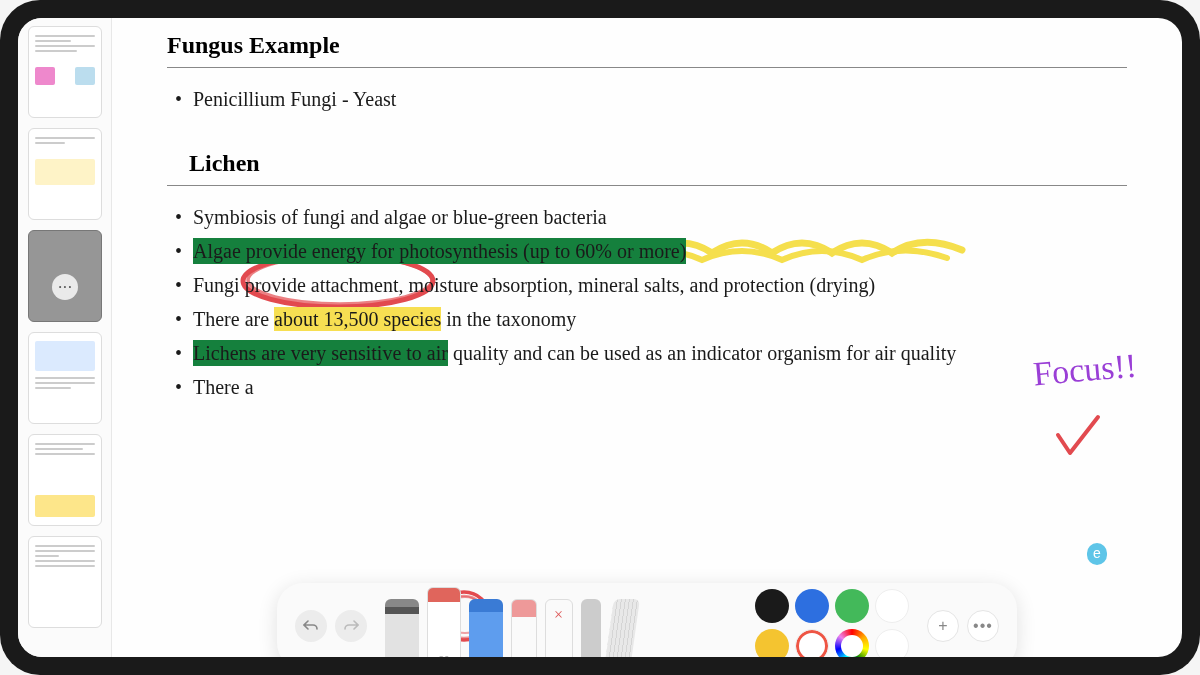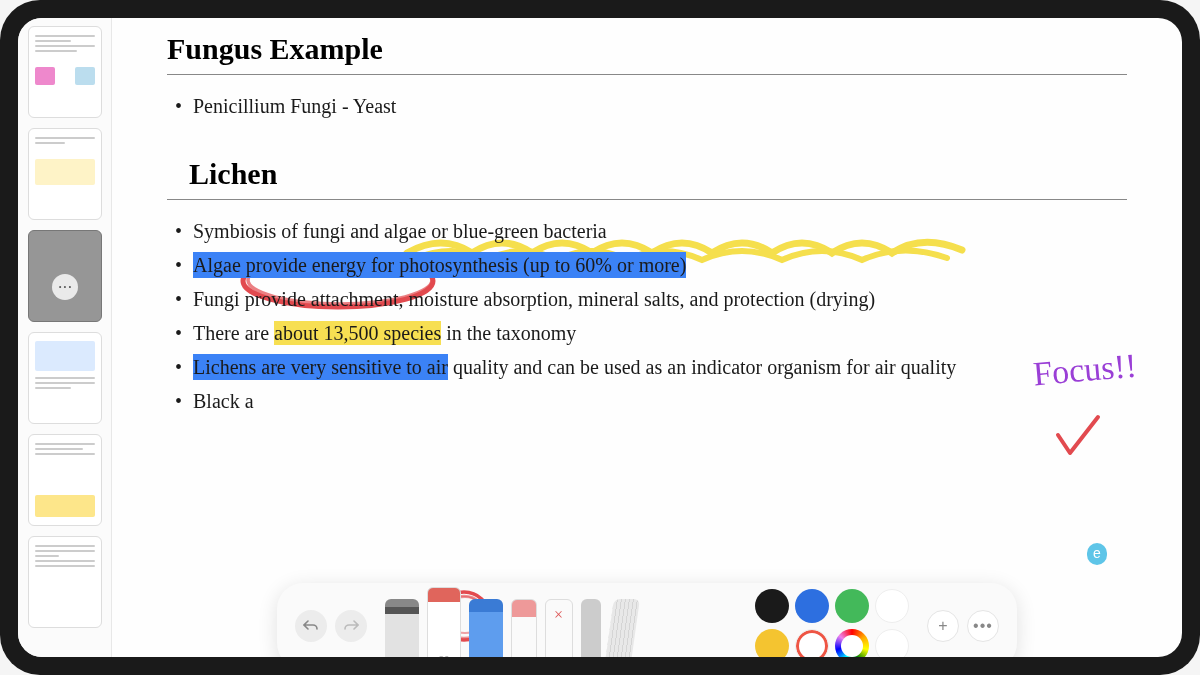--- a/index.html
+++ b/index.html
@@ -70,21 +70,21 @@
   .thumb .mini-block {
     position:absolute; background:#cde3f8; border-radius:2px;
   }
   .page {
     flex: 1;
     padding: 14px 55px 0 55px;
     position: relative;
     overflow: hidden;
   }
   .heading {
-    font-size: 30px;
+    font-size: 24px;
     font-weight: 700;
     margin-bottom: 8px;
     position: relative;
     display: inline-block;
   }
   hr.sep {
     border: none;
     border-top: 1.5px solid #888;
     margin-bottom: 14px;
   }
@@ -96,21 +96,21 @@
     padding-left: 20px;
     position: relative;
   }
   .bul::before {
     content: "•";
     position: absolute;
     left: 2px;
     color: #1a1a1a;
   }
   .section2 { margin-top: 34px; position: relative; }
-  .hl-purple { background: #3b82f6; padding: 2px 0; text-align: right; }
+  .hl-purple { background: #15803d; padding: 2px 0; text-align: right; }
   .hl-yellow { background: #f7df52; padding: 1px 0; border-radius: 0; }
   .focus-note {
     position: absolute;
     right: 45px;
     top: 333px;
     font-family: 'Brush Script MT', cursive;
     font-size: 34px;
     color: #9a3fd6;
     transform: rotate(-5deg);
     font-weight: 500;
@@ -294,21 +294,21 @@
 
       <div class="section2">
         <h2 class="heading" style="padding-left:22px">Lichen</h2>
         <hr class="sep">
         <div class="bul-wrap">
           <div class="bul">Symbiosis of fungi and algae or blue-green bacteria</div>
           <div class="bul"><span class="hl-purple">Algae provide energy for photosynthesis (up to 60% or more)</span></div>
           <div class="bul">Fungi provide attachment, moisture absorption, mineral salts, and protection (drying)</div>
           <div class="bul">There are <span class="hl-yellow">about 13,500 species</span> in the taxonomy</div>
           <div class="bul"><span class="hl-purple">Lichens are very sensitive to air</span> quality and can be used as an indicator organism for air quality</div>
-          <div class="bul">Black a</div>
+          <div class="bul">There a</div>
         </div>
       </div>
 
       <div class="focus-note">Focus!!</div>
 
       <svg class="check-mark" viewBox="0 0 50 50">
         <path d="M6 22 L 18 40 L 46 4" stroke="#e24a4f" stroke-width="4" fill="none" stroke-linecap="round" stroke-linejoin="round"></path>
       </svg>
 
       <div class="blue-chip">e</div>

